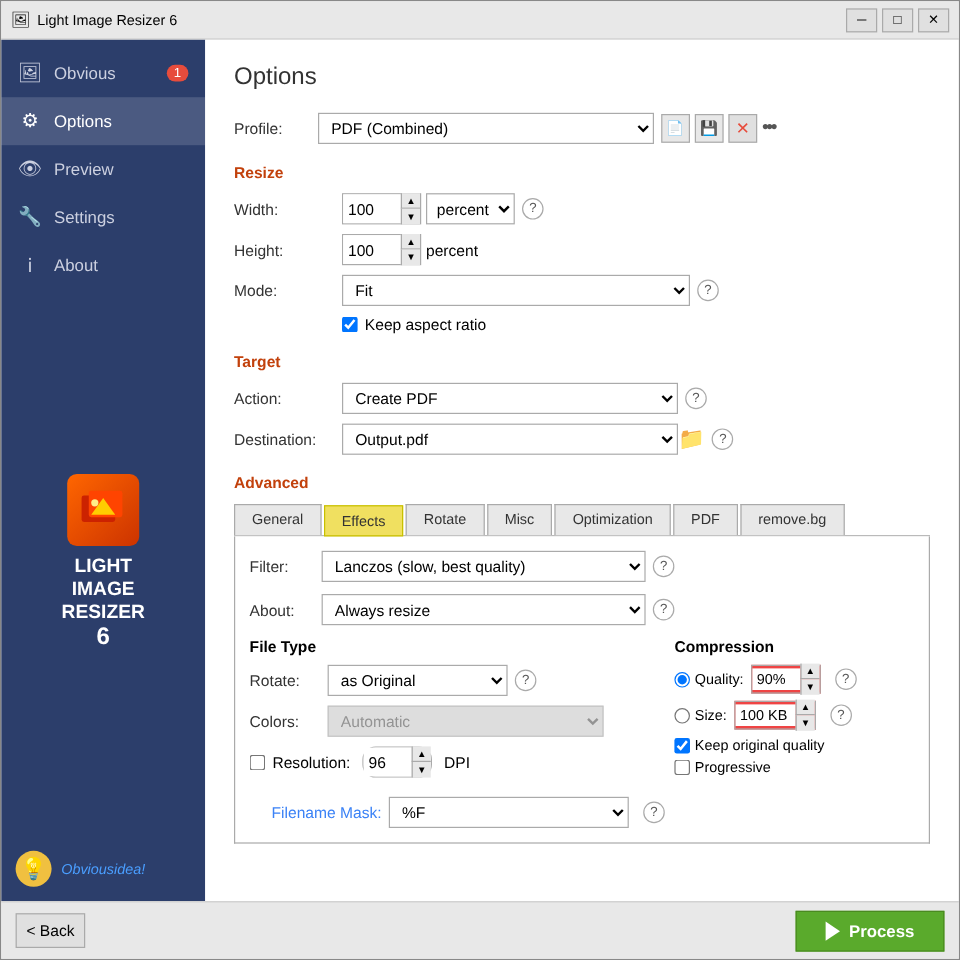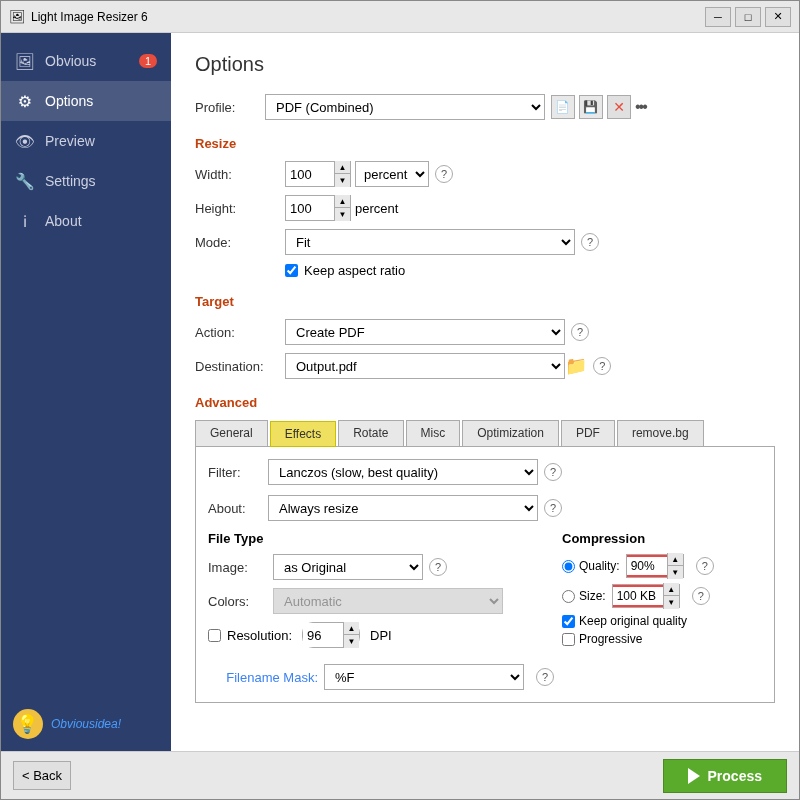--- a/index.html
+++ b/index.html
@@ -155,20 +155,36 @@
         <div class="sidebar-item">
           <span class="sidebar-item-icon">🔧</span>
           <span class="sidebar-item-label">Settings</span>
         </div>
         <div class="sidebar-item">
           <span class="sidebar-item-icon">ℹ</span>
           <span class="sidebar-item-label">About</span>
         </div>
       </div>
 
+      <div class="sidebar-logo">
+        <div class="sidebar-logo-img">
+          <svg width="40" height="40" viewBox="0 0 40 40">
+            <rect x="2" y="8" width="28" height="22" fill="#cc2200" rx="2"></rect>
+            <rect x="8" y="4" width="28" height="22" fill="#ff4400" rx="2"></rect>
+            <polygon points="20,10 30,24 10,24" fill="#ffcc00"></polygon>
+            <circle cx="13" cy="14" r="3" fill="#ffee88"></circle>
+          </svg>
+        </div>
+        <div class="sidebar-logo-text" style="color:white;">
+          <span>LIGHT</span><br>
+          <span>IMAGE</span><br>
+          <span>RESIZER</span>
+        </div>
+        <div class="sidebar-logo-num" style="color:white;">6</div>
+      </div>
 
       <div class="sidebar-bottom">
         <div class="obviousidea-logo">💡</div>
         <div class="obviousidea-text">
           <span>Obvious</span><span style="color:#4a9eff;">idea!</span>
         </div>
       </div>
     </div>
 
     <div class="content">
@@ -281,21 +297,21 @@
               <option>Only enlarge</option>
             </select>
             <div class="help-icon">?</div>
           </div>
 
           <div class="two-col">
             <div class="col-left">
               <div class="filetype-title">File Type</div>
 
               <div class="format-row">
-                <span class="format-label">Image:</span>
+                <span class="format-label">Rotate:</span>
                 <select class="format-select">
                   <option>as Original</option>
                   <option>JPEG</option>
                   <option>PNG</option>
                   <option>BMP</option>
                 </select>
                 <div class="help-icon">?</div>
               </div>
 
               <div class="colors-row">

